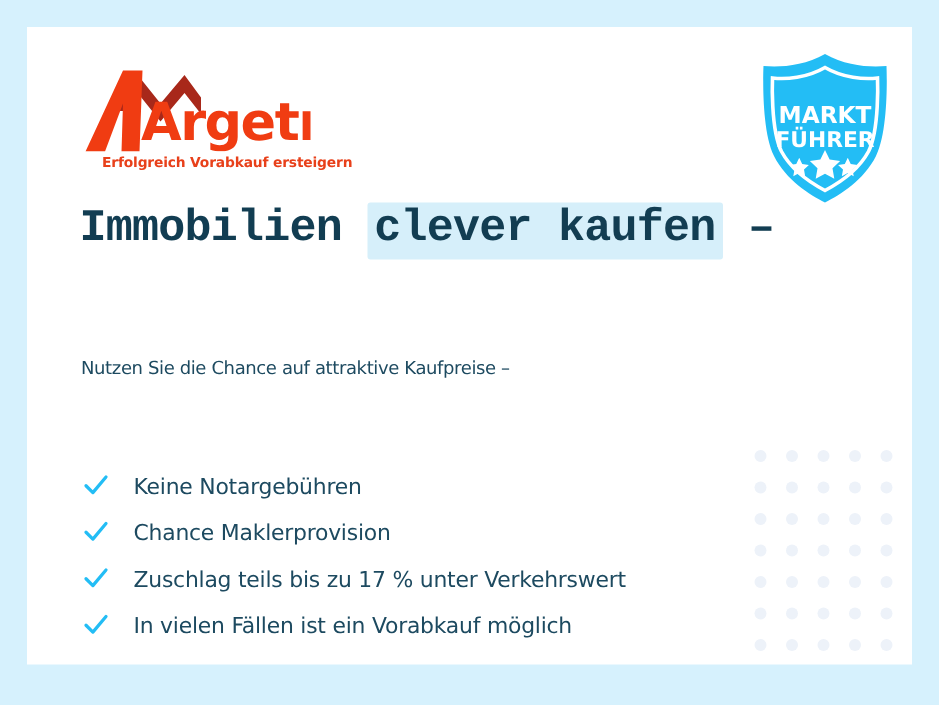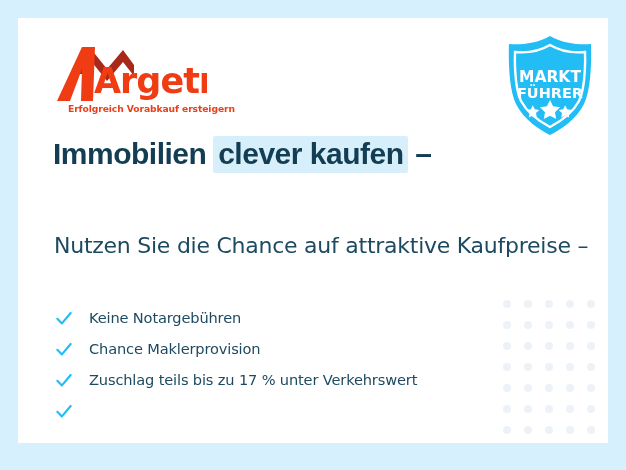--- a/index.html
+++ b/index.html
@@ -84,21 +84,21 @@
     z-index: 3;
   }
   .badge svg { display: block; }
 
   
   .headline {
     position: absolute;
     left: 35px;
     top: 116px;
     z-index: 2;
-    font-family: Liberation Sans, sans-serif;
+    font-family: Liberation Mono, monospace;
     font-size: 30px;
     line-height: 39px;
     font-weight: 700;
     letter-spacing: -0.5px;
     color: #123d52;
     margin: 0;
   }
   .headline .line { display: block; white-space: nowrap; }
   .headline .hl {
     background: #d6effa;
@@ -107,41 +107,41 @@
     border-radius: 2px;
   }
 
   
   .sub {
     position: absolute;
     left: 36px;
     top: 212px;
     z-index: 2;
     font-family: "DejaVu Sans", sans-serif;
-    font-size: 22px;
+    font-size: 12px;
     line-height: 31px;
     font-weight: 400;
     letter-spacing: -0.25px;
     color: #1d4a60;
   }
   .sub .line { display: block; white-space: nowrap; }
 
   
   .bullets {
     position: absolute;
     left: 36px;
     top: 284px;
     z-index: 2;
     list-style: none;
     margin: 0;
     padding: 0;
   }
   .bullets li {
     display: flex;
-    align-items: center;
+    align-items: flex-end;
     height: 31px;
     font-family: "DejaVu Sans", sans-serif;
     font-size: 14.6px;
     font-weight: 400;
     letter-spacing: -0.15px;
     color: #1d4a60;
     white-space: nowrap;
   }
   .check {
     width: 20px;
@@ -247,17 +247,18 @@
       <li>
         <svg class="check" viewBox="0 0 24 24">
           <path d="M4 13 L9.5 18.5 L20 6" fill="none" stroke="#23bdf5" stroke-width="2.6" stroke-linecap="round" stroke-linejoin="round"></path>
         </svg>
         <span>Zuschlag teils bis zu 17 % unter Verkehrswert</span>
       </li>
       <li>
         <svg class="check" viewBox="0 0 24 24">
           <path d="M4 13 L9.5 18.5 L20 6" fill="none" stroke="#23bdf5" stroke-width="2.6" stroke-linecap="round" stroke-linejoin="round"></path>
         </svg>
+        <span>In vielen Fällen ist ein Vorabkauf möglich</span>
       </li>
     </ul>
 
   </div>
 </div>
 
 </body></html>

